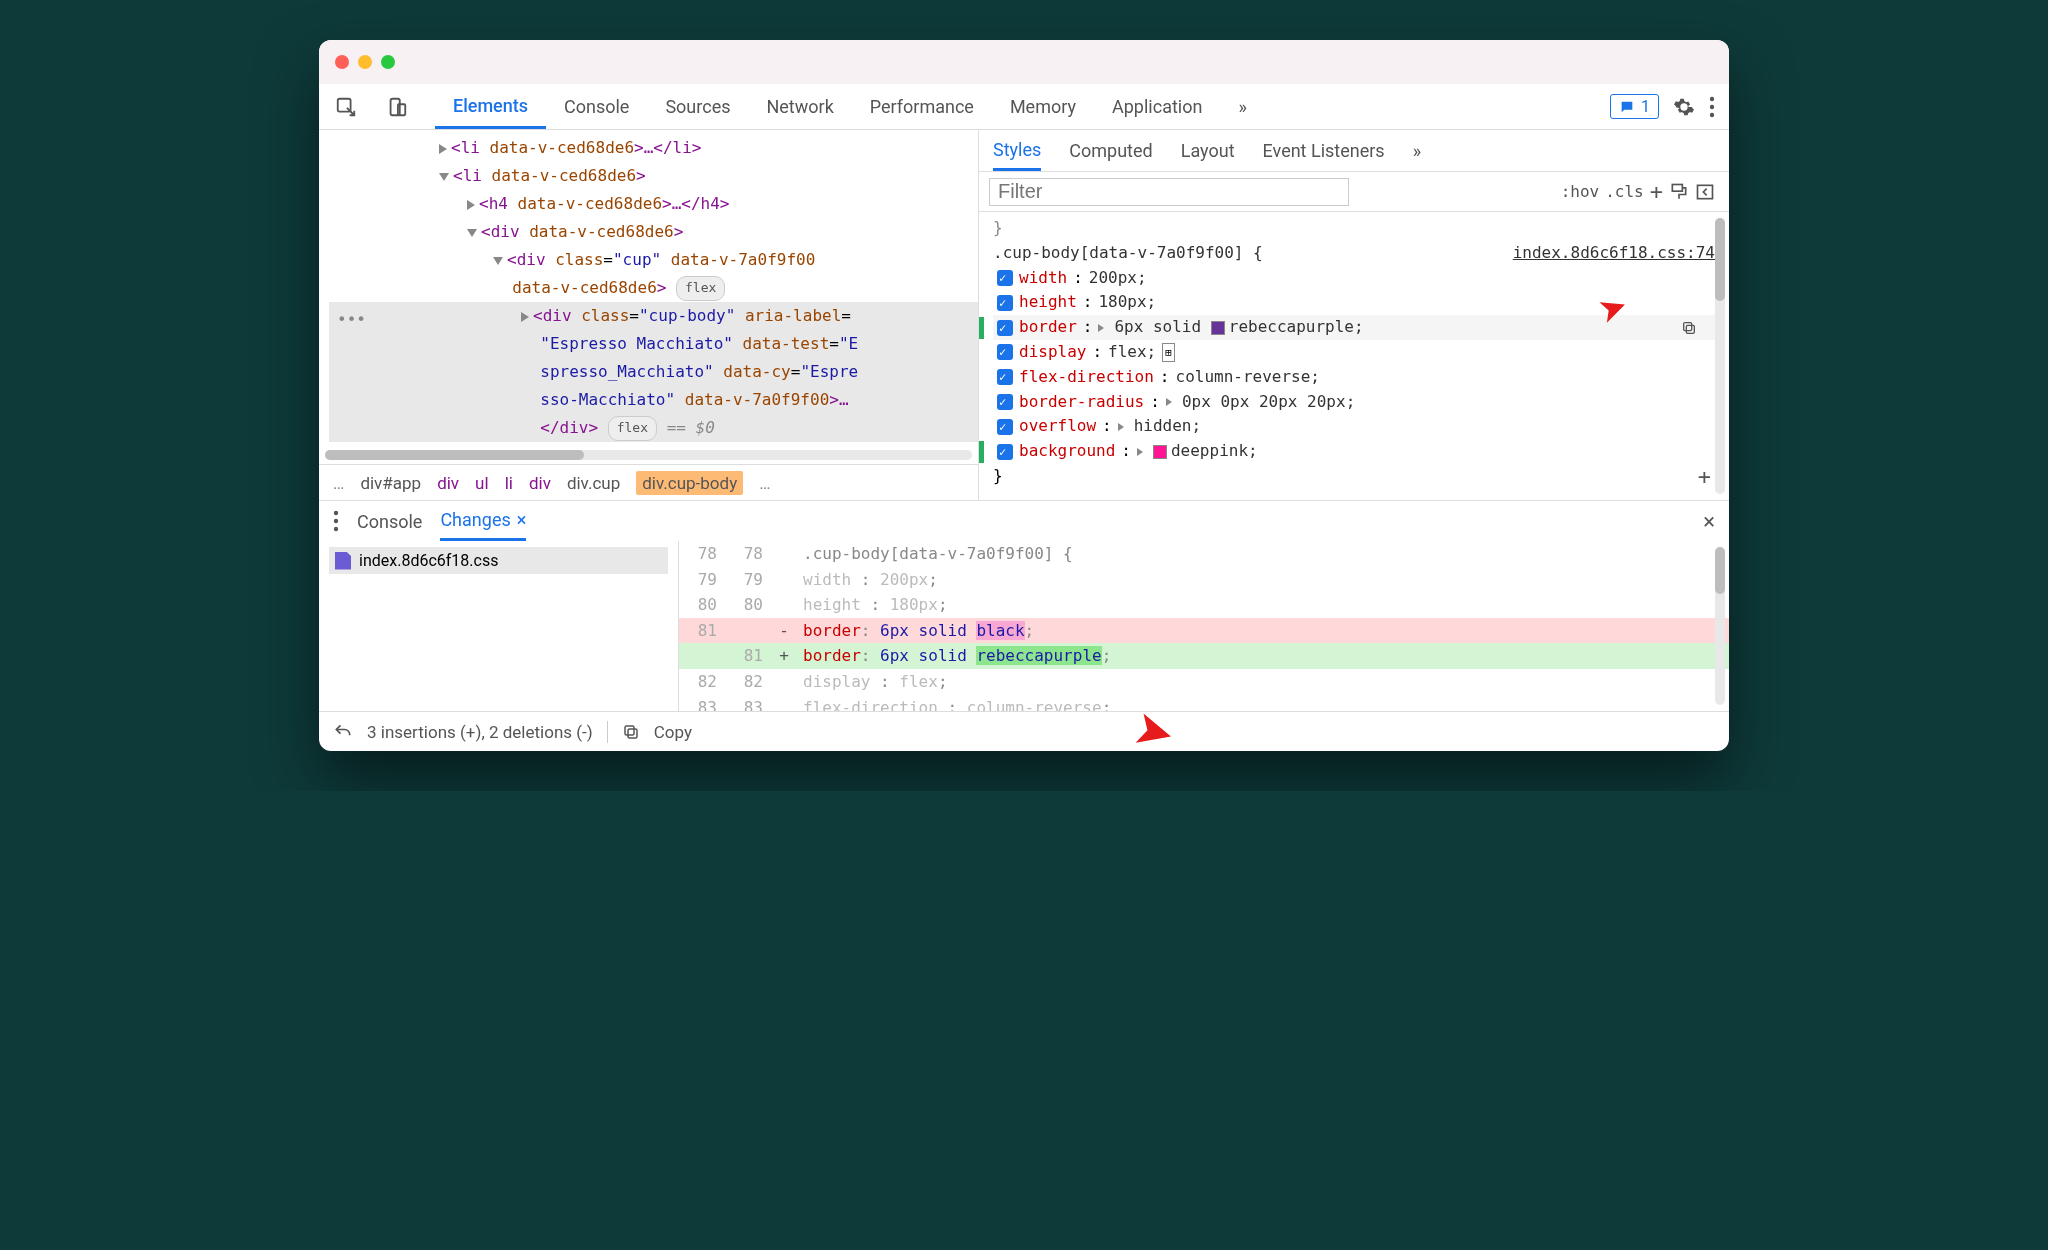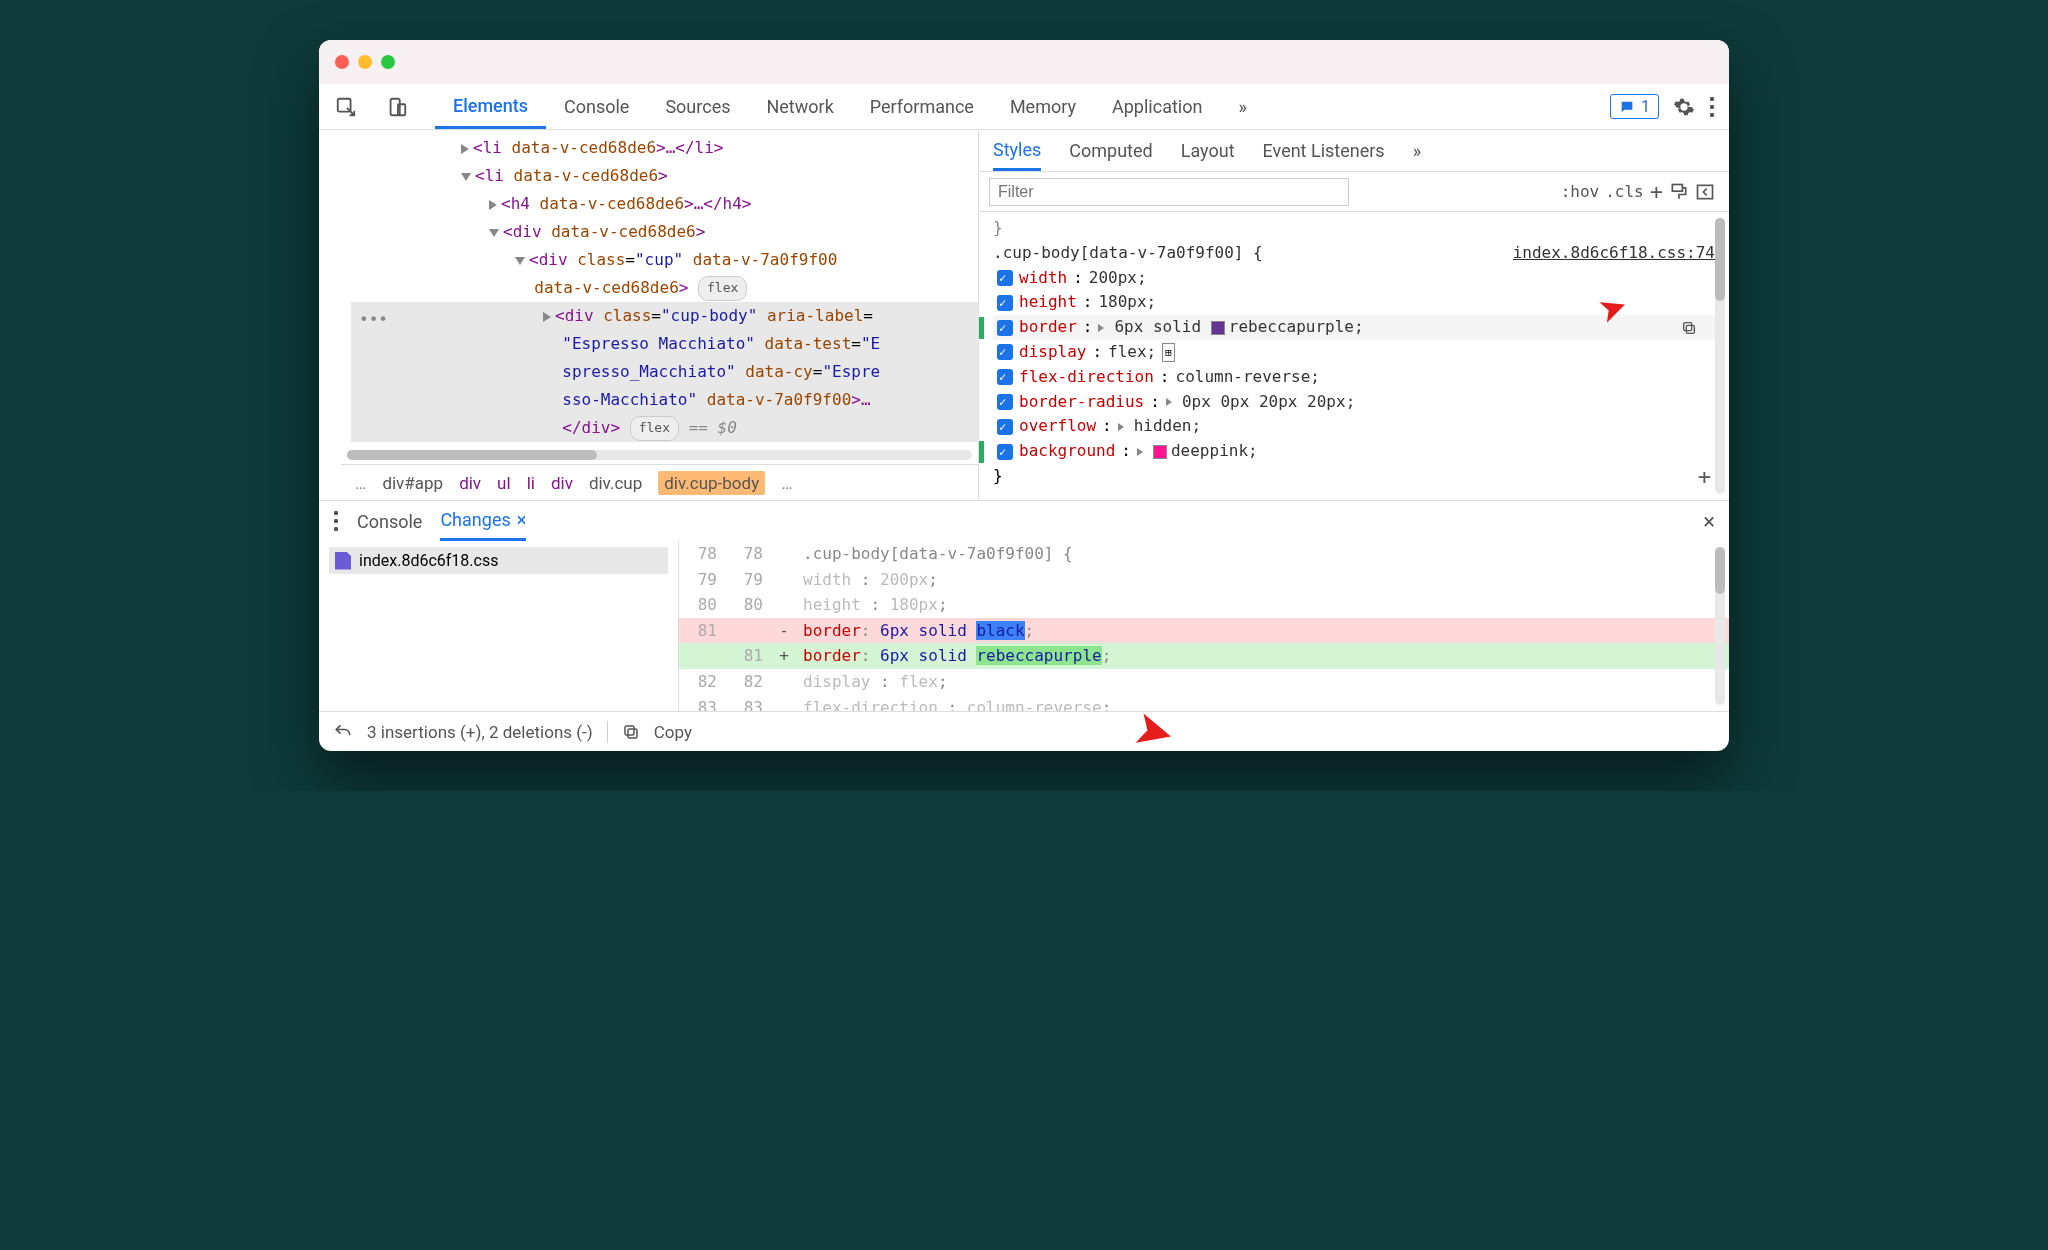--- a/index.html
+++ b/index.html
@@ -53,21 +53,21 @@
   cursor: pointer;
 }
 .tab.active { color: #1a73e8; border-bottom: 3px solid #1a73e8; font-weight: 500; }
 .tool-right { display:flex; align-items:center; gap: 14px; }
 .issues-badge {
   display:flex; align-items:center; gap:6px;
   border:1px solid #1a73e8; border-radius:3px;
   padding: 2px 8px; color:#1a73e8; font-size:16px;
 }
 .main { display: flex; height: 370px; }
-.left-panel { width: 660px; border-right: 1px solid #ddd; display:flex; flex-direction:column;padding-left:22px; }
+.left-panel { width: 660px; border-right: 1px solid #ddd; display:flex; flex-direction:column; }
 .right-panel { flex: 1; display:flex; flex-direction:column; position:relative; }
 .dom-tree { flex:1; overflow:hidden; font-family: Menlo, Monaco, monospace; font-size: 16px; line-height: 1.75; padding: 4px 0 0 10px; }
 .dom-line { white-space: nowrap; }
 .indent1 { padding-left: 110px; } .indent2 { padding-left: 138px; } .indent3 { padding-left: 164px; }
 .triangle { display:inline-block; width:0; height:0; margin-right:4px; vertical-align: middle; }
 .tri-right { border-left: 8px solid #888; border-top:5px solid transparent; border-bottom:5px solid transparent; }
 .tri-down { border-top: 8px solid #888; border-left:5px solid transparent; border-right:5px solid transparent; }
 .tag { color: #881391; }
 .attr-name { color: #994500; }
 .attr-val { color: #1a1aa6; }
@@ -81,21 +81,21 @@
   height: 36px; display:flex; align-items:center; gap:16px;
   padding: 0 14px; border-top:1px solid #ddd; font-size:17px; color:#555;
 }
 .breadcrumb .dots { color:#888; }
 .crumb .el { color:#881391; }
 .crumb.active { background:#fdba74; padding:2px 6px; border-radius:2px;}
 .styles-tabs { height: 42px; display:flex; align-items:center; border-bottom:1px solid #ddd; padding:0 14px 0 14px; gap:28px; font-size:18px;}
 .styles-tab { color:#555; cursor:pointer; height:100%; display:flex; align-items:center;}
 .styles-tab.active { color:#1a73e8; border-bottom:3px solid #1a73e8; }
 .filter-row { height: 40px; display:flex; align-items:center; border-bottom:1px solid #ddd; }
-.filter-input { flex:1; max-width:360px; border:1px solid #ccc; height:28px; padding:0 8px; font-size:16px; margin-left:10px;}
+.filter-input { flex:1; max-width:360px; border:1px solid #ccc; height:28px; padding:0 8px; font-size:20px; margin-left:10px;}
 .filter-tools { margin-left:auto; display:flex; align-items:center; gap:6px; padding-right:14px; font-family: Menlo, monospace; font-size:16px; color:#555;}
 .styles-body { flex:1; font-family: Menlo, Monaco, monospace; font-size:16px; line-height:1.55; padding: 4px 14px; overflow:hidden; position:relative;}
 .selector-line { display:flex; justify-content:space-between; }
 .selector { color:#333;}
 .src-link { color:#333; text-decoration:underline; }
 .prop-row { display:flex; align-items:center; gap:6px; padding-left:4px; }
 .prop-row.hl { background:#f5f5f5; }
 .chk { width:16px; height:16px; background:#1a73e8; border-radius:3px; position:relative; flex-shrink:0;}
 .chk::after { content:"✓"; color:#fff; font-size:12px; position:absolute; left:2px; top:-1px;}
 .pname { color:#c80000; }
@@ -118,21 +118,21 @@
 .file-icon { width:16px; height:18px; background:#6b5bd4; clip-path: polygon(0 0, 70% 0, 100% 25%, 100% 100%, 0 100%);}
 .diff-pane { flex:1; font-family: Menlo, monospace; font-size:16px; line-height:1.6; overflow:hidden; color:#888; position:relative;}
 .diff-row { display:flex; }
 .ln { width:46px; text-align:right; color:#aaa; padding-right:8px;}
 .gut { width:26px; text-align:center; color:#555;}
 .code { flex:1; padding-left:6px;}
 .diff-del { background:#ffd9d9;}
 .diff-add { background:#d4f5d4;}
 .diff-active .pname2 { color:#c80000;}
 .diff-active .pval2 { color:#1a1aa6;}
-.hl-del { background:#3b82f6;}
+.hl-del { background:#f9a8d4;}
 .hl-add { background:#8de68d;}
 .drawer-footer { height:40px; border-top:1px solid #ddd; display:flex; align-items:center; padding:0 14px; gap:14px; font-size:17px; color:#555; position:relative;}
 .sep { width:1px; height:22px; background:#ccc;}
 .vscroll { position:absolute; right:4px; top:6px; bottom:6px; width:10px; background:#e8e8e8; border-radius:5px;}
 .vscroll-thumb{ position:absolute; top:0; width:100%; height:30%; background:#bdbdbd; border-radius:5px;}
 svg { display:block; }
 .plus-btn { font-size:22px; color:#555; font-weight:300;}
 </style>
 </head>
 <body>

